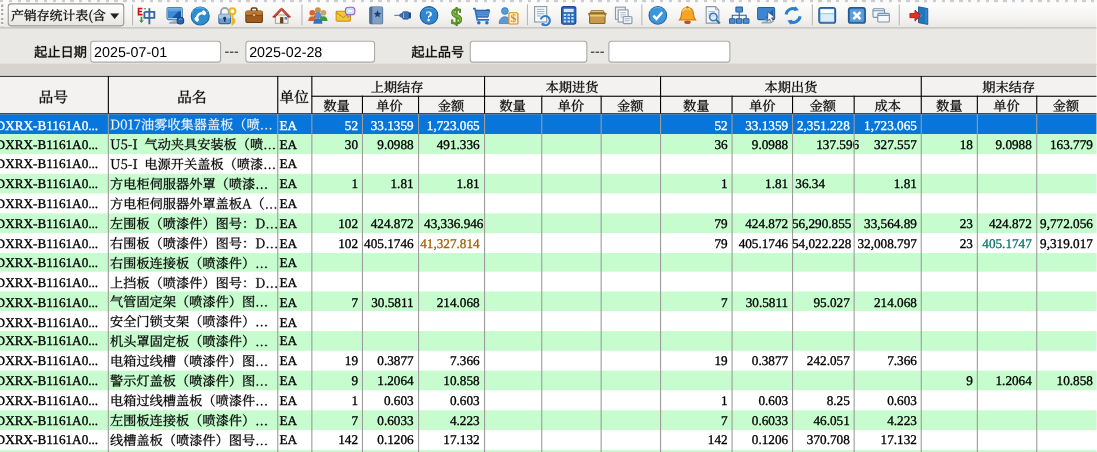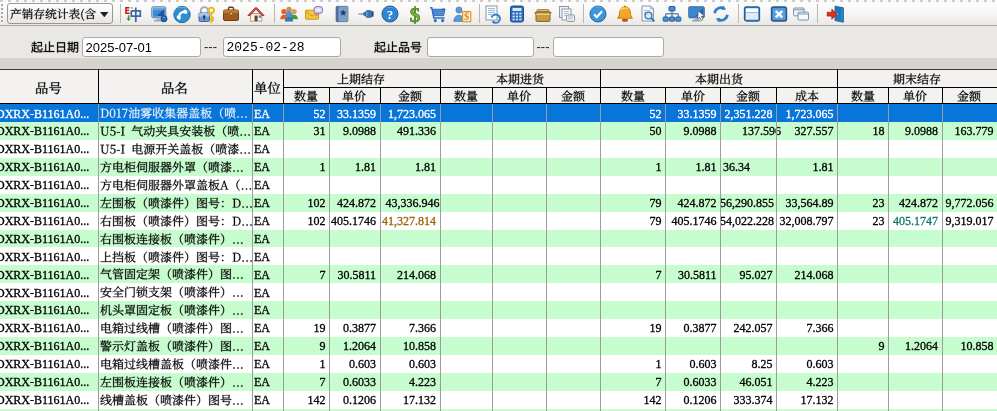--- a/index.html
+++ b/index.html
@@ -245,21 +245,21 @@
         <use href="#n8d77" x="0"></use>
         <use href="#n6b62" x="1000"></use>
         <use href="#n65e5" x="2000"></use>
         <use href="#n671f" x="3000"></use>
       </g>
     </svg>
     <div class="abs" style="left:81.5px;top:37px;width:119.5px;height:19.5px;background:#fff;border:1px solid #abaaa9;border-radius:3px;box-sizing:border-box"></div>
     <div class="abs" style="left:85.5px;top:41px;font-size:13px;color:#000;font-family:'Liberation Sans',sans-serif;line-height:13px">2025-07-01</div>
     <div class="abs" style="left:204px;top:40px;font-size:13px;line-height:13px;color:#222">---</div>
     <div class="abs" style="left:222.5px;top:37px;width:118.0px;height:19.5px;background:#fff;border:1px solid #abaaa9;border-radius:3px;box-sizing:border-box"></div>
-    <div class="abs" style="left:226.5px;top:41px;font-size:13px;color:#000;font-family:Liberation Mono, monospace;line-height:13px">2025-02-28</div>
+    <div class="abs" style="left:226.5px;top:41px;font-size:13px;color:#000;font-family:Liberation Sans, sans-serif;line-height:13px">2025-02-28</div>
     <svg class="ct" style="left:373.5px;top:38.7px" width="49" height="16">
       <g fill="#000" stroke="#000" stroke-width="22" transform="translate(0,12.6) scale(0.012000)">
         <use href="#n8d77" x="0"></use>
         <use href="#n6b62" x="1000"></use>
         <use href="#n54c1" x="2000"></use>
         <use href="#n53f7" x="3000"></use>
       </g>
     </svg>
     <div class="abs" style="left:427.0px;top:37px;width:106.5px;height:19.5px;background:#fff;border:1px solid #abaaa9;border-radius:3px;box-sizing:border-box"></div>
     <div class="abs" style="left:536.5px;top:40px;font-size:13px;line-height:13px;color:#222">---</div>
@@ -459,24 +459,24 @@
         <use href="#s88c5" x="7606"></use>
         <use href="#s677f" x="8606"></use>
         <use href="#sff08" x="9606"></use>
         <use href="#s55b7" x="10606"></use>
         <use href="#s2e" x="11606"></use>
         <use href="#s2e" x="11933"></use>
         <use href="#s2e" x="12260"></use>
       </g>
     </svg>
     <div class="lt" style="left:254.0px;top:125.4px;color:#000">EA</div>
-    <div class="num" style="left:282.5px;top:125.4px;width:43.0px;color:#000">31</div>
+    <div class="num" style="left:282.5px;top:125.4px;width:43.0px;color:#000">30</div>
     <div class="num" style="left:329.0px;top:125.4px;width:47.0px;color:#000">9.0988</div>
     <div class="num" style="left:379.5px;top:125.4px;width:56.5px;color:#000">491.336</div>
-    <div class="num" style="left:600.0px;top:125.4px;width:61.5px;color:#000">50</div>
+    <div class="num" style="left:600.0px;top:125.4px;width:61.5px;color:#000">36</div>
     <div class="num" style="left:665.0px;top:125.4px;width:51.5px;color:#000">9.0988</div>
     <div class="num" style="left:720.0px;top:125.4px;width:61px;color:#000">137.596</div>
     <div class="num" style="left:776.0px;top:125.4px;width:57.5px;color:#000">327.557</div>
     <div class="num" style="left:837.0px;top:125.4px;width:47.5px;color:#000">18</div>
     <div class="num" style="left:888.0px;top:125.4px;width:50.0px;color:#000">9.0988</div>
     <div class="num" style="left:941.5px;top:125.4px;width:52.0px;color:#000">163.779</div>
     <div class="abs" style="left:0;top:140.1px;width:997px;height:17.9px;background:#ffffff"></div>
     <div class="lt" style="left:-4px;top:143.3px;color:#000">DXRX-B1161A0...</div>
     <svg class="ct" style="left:99.5px;top:141.1px" width="149" height="16">
       <g fill="#000" stroke="#000" stroke-width="22" transform="translate(0,12.6) scale(0.012000)">
@@ -856,21 +856,21 @@
         <use href="#s2e" x="11327"></use>
         <use href="#s2e" x="11654"></use>
       </g>
     </svg>
     <div class="lt" style="left:254.0px;top:393.9px;color:#000">EA</div>
     <div class="num" style="left:282.5px;top:393.9px;width:43.0px;color:#000">142</div>
     <div class="num" style="left:329.0px;top:393.9px;width:47.0px;color:#000">0.1206</div>
     <div class="num" style="left:379.5px;top:393.9px;width:56.5px;color:#000">17.132</div>
     <div class="num" style="left:600.0px;top:393.9px;width:61.5px;color:#000">142</div>
     <div class="num" style="left:665.0px;top:393.9px;width:51.5px;color:#000">0.1206</div>
-    <div class="num" style="left:720.0px;top:393.9px;width:52.5px;color:#000">333.374</div>
+    <div class="num" style="left:720.0px;top:393.9px;width:52.5px;color:#000">370.708</div>
     <div class="num" style="left:776.0px;top:393.9px;width:57.5px;color:#000">17.132</div>
     <div class="abs" style="left:0;top:408.6px;width:997px;height:17.9px;background:#c6fcce"></div>
     <div class="abs" style="left:97.5px;top:104.3px;width:1px;height:306.7px;background:#9c9c9c"></div>
     <div class="abs" style="left:251.5px;top:104.3px;width:1px;height:306.7px;background:#9c9c9c"></div>
     <div class="abs" style="left:282.5px;top:104.3px;width:1px;height:306.7px;background:#9c9c9c"></div>
     <div class="abs" style="left:329.0px;top:104.3px;width:1px;height:306.7px;background:#9c9c9c"></div>
     <div class="abs" style="left:379.5px;top:104.3px;width:1px;height:306.7px;background:#9c9c9c"></div>
     <div class="abs" style="left:439.5px;top:104.3px;width:1px;height:306.7px;background:#9c9c9c"></div>
     <div class="abs" style="left:492.0px;top:104.3px;width:1px;height:306.7px;background:#9c9c9c"></div>
     <div class="abs" style="left:546.0px;top:104.3px;width:1px;height:306.7px;background:#9c9c9c"></div>

